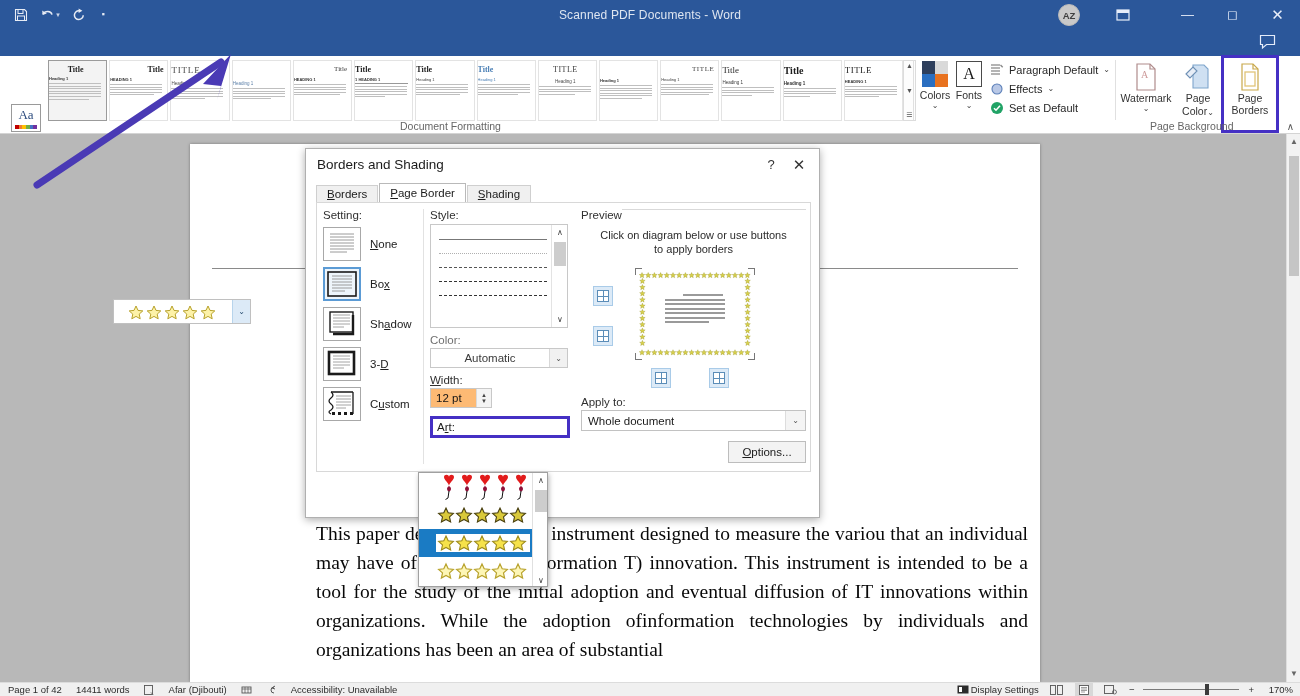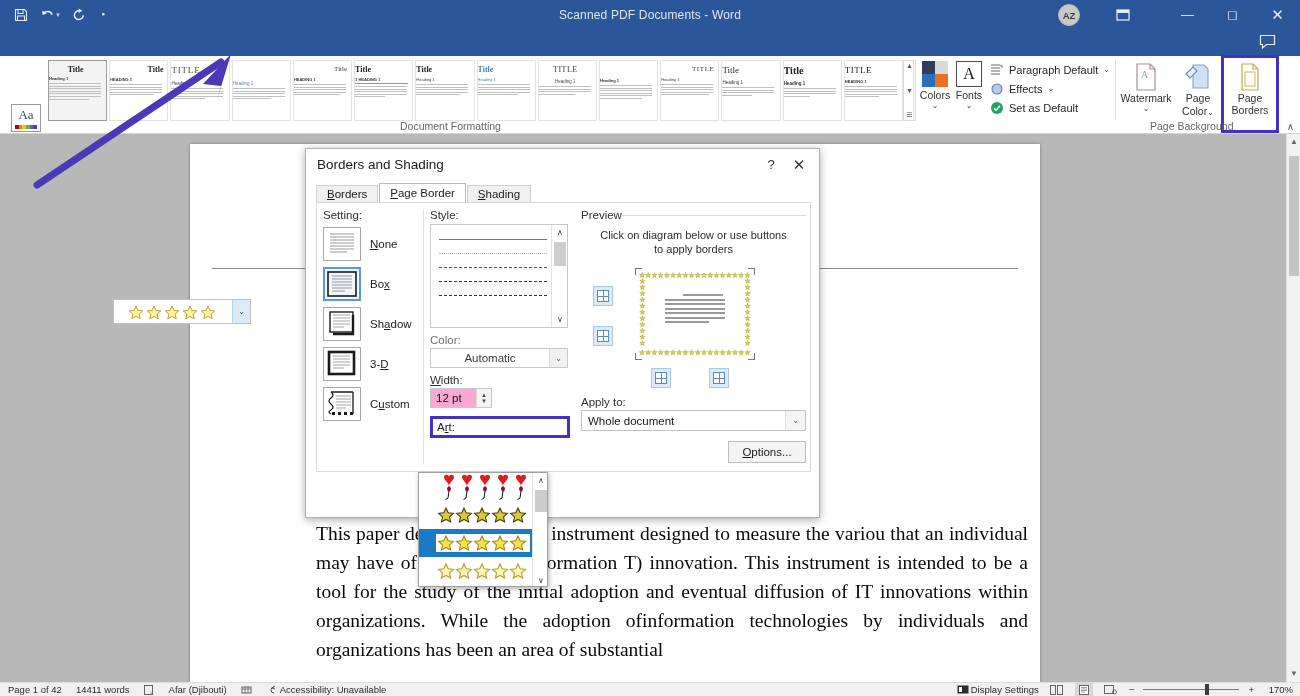--- a/index.html
+++ b/index.html
@@ -197,21 +197,21 @@
   .fld-label { font-size:11.5px; color:#6f6f6f; margin-top:6px; }
   .combo {
     height:20px; border:1px solid #c8c8c8; background:#fff; display:flex; align-items:center;
     font-size:11.5px; color:#3a3a3a;
   }
   .combo .val { flex:1; text-align:center; }
   .combo .drop {
     width:18px; height:18px; border-left:1px solid #d8d8d8; background:#f1f1f1;
     display:flex; align-items:center; justify-content:center; font-size:8px; color:#555;
   }
-  .spin { height:20px; width:62px; border:1px solid #c8c8c8; background:#f9a8d4; display:flex; align-items:center; }
+  .spin { height:20px; width:62px; border:1px solid #c8c8c8; background:#fdba74; display:flex; align-items:center; }
   .spin .v { flex:1; padding-left:5px; font-size:11.5px; color:#141414; }
   .spin .arrows {
     width:15px; height:18px; border-left:1px solid #dadada; display:flex; flex-direction:column;
     font-size:6px; color:#444; align-items:center; justify-content:center; background:#f4f4f4;
   }
   .art-field {
     margin-top:8px; height:22px; border:3px solid #4530c4; background:#fff;
     display:flex; align-items:center; padding-left:4px; font-size:11.5px; color:#1b1b1b;
   }
   .art-field u { text-decoration:underline; }
@@ -220,21 +220,21 @@
     border:1px solid #c0c0c0; background:#fff; display:flex; align-items:center;
   }
   .art-combo .stars { flex:1; display:flex; justify-content:center; gap:2px; }
   .art-combo .drop {
     width:18px; height:23px; background:#dceaf7; border-left:1px solid #b7d4ec;
     display:flex; align-items:center; justify-content:center; font-size:8px; color:#2b4f72;
   }
 
   
   .col-preview { position:absolute; left:264px; top:6px; width:225px; }
-  .pv-head { display:flex; align-items:center; }
+  .pv-head { display:flex; }
   .pv-head .line { flex:1; height:1px; background:#d9d9d9; }
   .pv-hint { text-align:center; font-size:11px; color:#2c2c2c; line-height:14px; margin-top:7px; }
   .pv-stage { position:relative; height:110px; margin-top:10px; }
   .pv-sidebtn {
     position:absolute; left:12px; width:20px; height:20px; background:#dceaf7; border:1px solid #a9cbe8;
     display:flex; align-items:center; justify-content:center;
   }
   .pv-botbtn {
     position:absolute; width:20px; height:20px; background:#dceaf7; border:1px solid #a9cbe8;
     display:flex; align-items:center; justify-content:center;
@@ -1021,21 +1021,21 @@
             <path d="M7 7.5l2 2" stroke="#555" stroke-width=".9"></path>
           </svg>
       </span>
       <span>Afar (Djibouti)</span>
       <span class="st-ic">
         <svg width="11" height="10" viewBox="0 0 11 10">
             <rect x="1" y="2" width="9" height="6" fill="none" stroke="#555" stroke-width=".9"></rect>
             <path d="M1 4h9M4 2v6M7 2v6" stroke="#555" stroke-width=".7"></path>
           </svg>
       </span>
-      <span style="display:flex;align-items:center;gap:3px">
+      <span style="display:flex;align-items:center;gap:14px">
         <span class="st-ic">
           <svg width="11" height="10" viewBox="0 0 11 10">
               <path d="M8 2 A3 3 0 1 0 8 8" fill="none" stroke="#555" stroke-width="1"></path>
               <path d="M9 1 L6 3 L9 4" fill="none" stroke="#555" stroke-width="1"></path>
             </svg>
         </span>
         <span>Accessibility: Unavailable</span>
       </span>
     </div>
     <div class="st-right">

